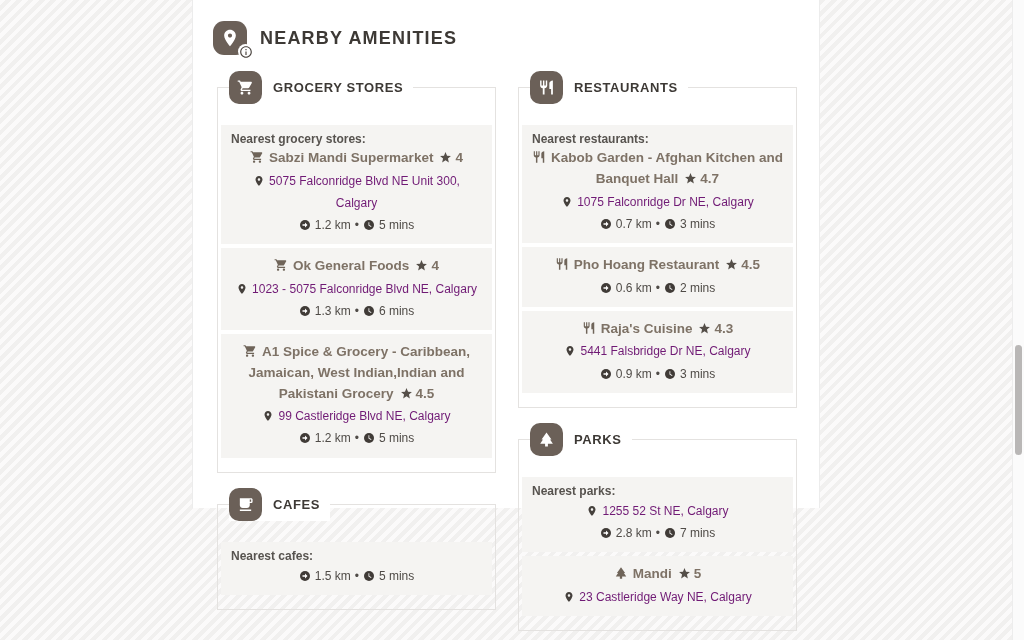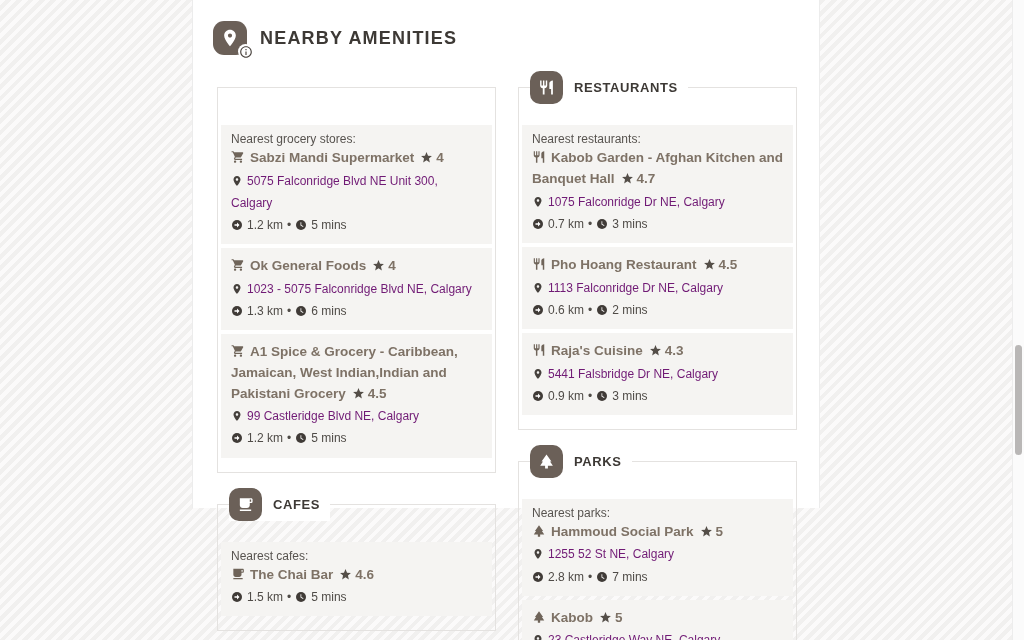--- a/index.html
+++ b/index.html
@@ -32,22 +32,22 @@
   .section{position:relative;border:1px solid #e4e2e0;margin-bottom:31px;padding:37px 3px 14px 3px;box-sizing:border-box;}
   .legend{position:absolute;top:-17px;left:11px;display:flex;align-items:center;gap:11px;
     background:#ffffff;padding:0 10px 0 0;}
   .legend-icon{width:33px;height:33px;background:#6b6058;border-radius:10px;
     display:flex;align-items:center;justify-content:center;flex:0 0 auto;}
   .legend-icon svg{width:17px;height:17px;fill:#ffffff;}
   .section-title{font-size:13px;font-weight:700;color:#3d3935;letter-spacing:.6px;white-space:nowrap;}
   
   .place{background:#f5f4f2;padding:7px 10px 9px 10px;margin-bottom:4px;}
   .place:last-child{margin-bottom:0;}
-  .place-label{font-size:12px;color:#57534f;margin-bottom:1px;}
-  .line{line-height:1.38;}
+  .place-label{font-size:12px;color:#57534f;margin-bottom:1px;font-weight:bold;}
+  .line{line-height:1.38;text-align:center;}
   .name-line{line-height:1.3;margin-bottom:1px;}
   .ic{display:inline-block;vertical-align:-2px;}
   .ic svg{width:1em;height:1em;fill:currentColor;display:block;}
   .name-ic{color:#6f6459;font-size:14px;margin-right:5px;}
   .pname{font-size:13.5px;font-weight:600;color:#7e7266;}
   .star-ic{color:#544e48;font-size:13px;margin:0 3px 0 6px;}
   .rating{font-size:13.5px;font-weight:600;color:#7e7266;}
   .addr-ic{color:#45403c;font-size:12px;margin-right:4px;}
   .addr-text{font-size:12px;color:#701a75;}
   .meta-ic{color:#403b37;font-size:12px;margin-right:4px;}
@@ -105,20 +105,28 @@
         </span>
     </div>
     <div class="page-title">NEARBY AMENITIES</div>
   </div>
 
   <div class="columns">
 
     <div class="col">
 
       <div class="section">
+        <div class="legend">
+          <span class="legend-icon">
+              <svg>
+                <use href="#i-cart"></use>
+              </svg>
+            </span>
+          <span class="section-title">GROCERY STORES</span>
+        </div>
 
         <div class="place">
           <div class="place-label">Nearest grocery stores:</div>
           <div class="line name-line">
             <span class="ic name-ic"><svg>
                   <use href="#i-cart"></use>
                 </svg></span><span class="pname">Sabzi Mandi Supermarket</span><span class="ic star-ic"><svg>
                   <use href="#i-star"></use>
                 </svg></span><span class="rating">4</span>
           </div>
@@ -186,27 +194,20 @@
           <span class="legend-icon">
               <svg>
                 <use href="#i-coffee"></use>
               </svg>
             </span>
           <span class="section-title">CAFES</span>
         </div>
 
         <div class="place">
           <div class="place-label">Nearest cafes:</div>
-          <div class="line name-line">
-            <span class="ic name-ic"><svg>
-                  <use href="#i-coffee"></use>
-                </svg></span><span class="pname">The Chai Bar</span><span class="ic star-ic"><svg>
-                  <use href="#i-star"></use>
-                </svg></span><span class="rating">4.6</span>
-          </div>
           <div class="line">
             <span class="ic meta-ic"><svg>
                   <use href="#i-dir"></use>
                 </svg></span><span class="meta-text">1.5 km</span><span class="dot">•</span><span class="ic meta-ic"><svg>
                   <use href="#i-clock"></use>
                 </svg></span><span class="meta-text">5 mins</span>
           </div>
         </div>
 
       </div>
@@ -249,25 +250,20 @@
 
         <div class="place">
           <div class="line name-line">
             <span class="ic name-ic"><svg>
                   <use href="#i-utensils"></use>
                 </svg></span><span class="pname">Pho Hoang Restaurant</span><span class="ic star-ic"><svg>
                   <use href="#i-star"></use>
                 </svg></span><span class="rating">4.5</span>
           </div>
           <div class="line">
-            <span class="ic addr-ic"><svg>
-                  <use href="#i-pin"></use>
-                </svg></span><span class="addr-text">1113 Falconridge Dr NE, Calgary</span>
-          </div>
-          <div class="line">
             <span class="ic meta-ic"><svg>
                   <use href="#i-dir"></use>
                 </svg></span><span class="meta-text">0.6 km</span><span class="dot">•</span><span class="ic meta-ic"><svg>
                   <use href="#i-clock"></use>
                 </svg></span><span class="meta-text">2 mins</span>
           </div>
         </div>
 
         <div class="place">
           <div class="line name-line">
@@ -297,46 +293,39 @@
           <span class="legend-icon">
               <svg>
                 <use href="#i-tree"></use>
               </svg>
             </span>
           <span class="section-title">PARKS</span>
         </div>
 
         <div class="place">
           <div class="place-label">Nearest parks:</div>
+          <div class="line">
+            <span class="ic addr-ic"><svg>
+                  <use href="#i-pin"></use>
+                </svg></span><span class="addr-text">1255 52 St NE, Calgary</span>
+          </div>
+          <div class="line">
+            <span class="ic meta-ic"><svg>
+                  <use href="#i-dir"></use>
+                </svg></span><span class="meta-text">2.8 km</span><span class="dot">•</span><span class="ic meta-ic"><svg>
+                  <use href="#i-clock"></use>
+                </svg></span><span class="meta-text">7 mins</span>
+          </div>
+        </div>
+
+        <div class="place">
           <div class="line name-line">
             <span class="ic name-ic"><svg>
                   <use href="#i-tree"></use>
-                </svg></span><span class="pname">Hammoud Social Park</span><span class="ic star-ic"><svg>
-                  <use href="#i-star"></use>
-                </svg></span><span class="rating">5</span>
-          </div>
-          <div class="line">
-            <span class="ic addr-ic"><svg>
-                  <use href="#i-pin"></use>
-                </svg></span><span class="addr-text">1255 52 St NE, Calgary</span>
-          </div>
-          <div class="line">
-            <span class="ic meta-ic"><svg>
-                  <use href="#i-dir"></use>
-                </svg></span><span class="meta-text">2.8 km</span><span class="dot">•</span><span class="ic meta-ic"><svg>
-                  <use href="#i-clock"></use>
-                </svg></span><span class="meta-text">7 mins</span>
-          </div>
-        </div>
-
-        <div class="place">
-          <div class="line name-line">
-            <span class="ic name-ic"><svg>
-                  <use href="#i-tree"></use>
-                </svg></span><span class="pname">Kabob</span><span class="ic star-ic"><svg>
+                </svg></span><span class="pname">Mandi</span><span class="ic star-ic"><svg>
                   <use href="#i-star"></use>
                 </svg></span><span class="rating">5</span>
           </div>
           <div class="line">
             <span class="ic addr-ic"><svg>
                   <use href="#i-pin"></use>
                 </svg></span><span class="addr-text">23 Castleridge Way NE, Calgary</span>
           </div>
 
         </div>

